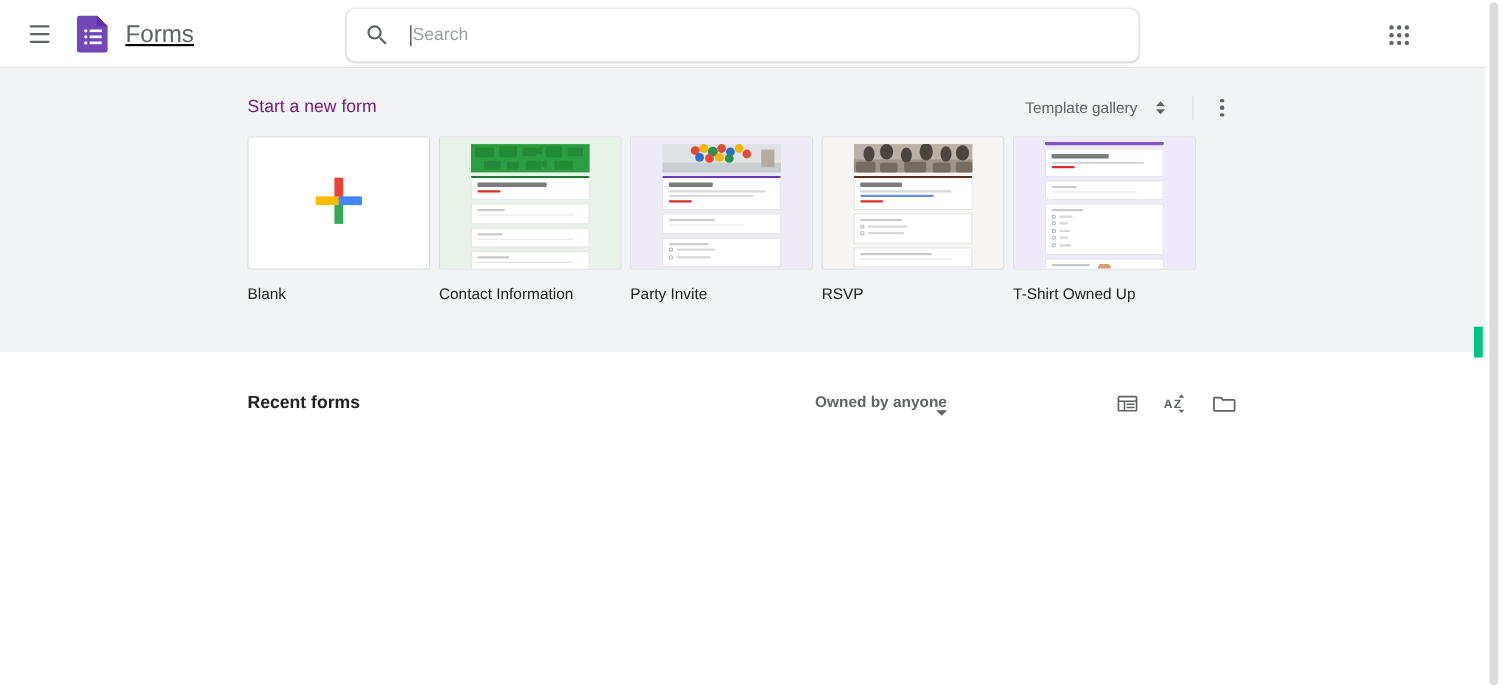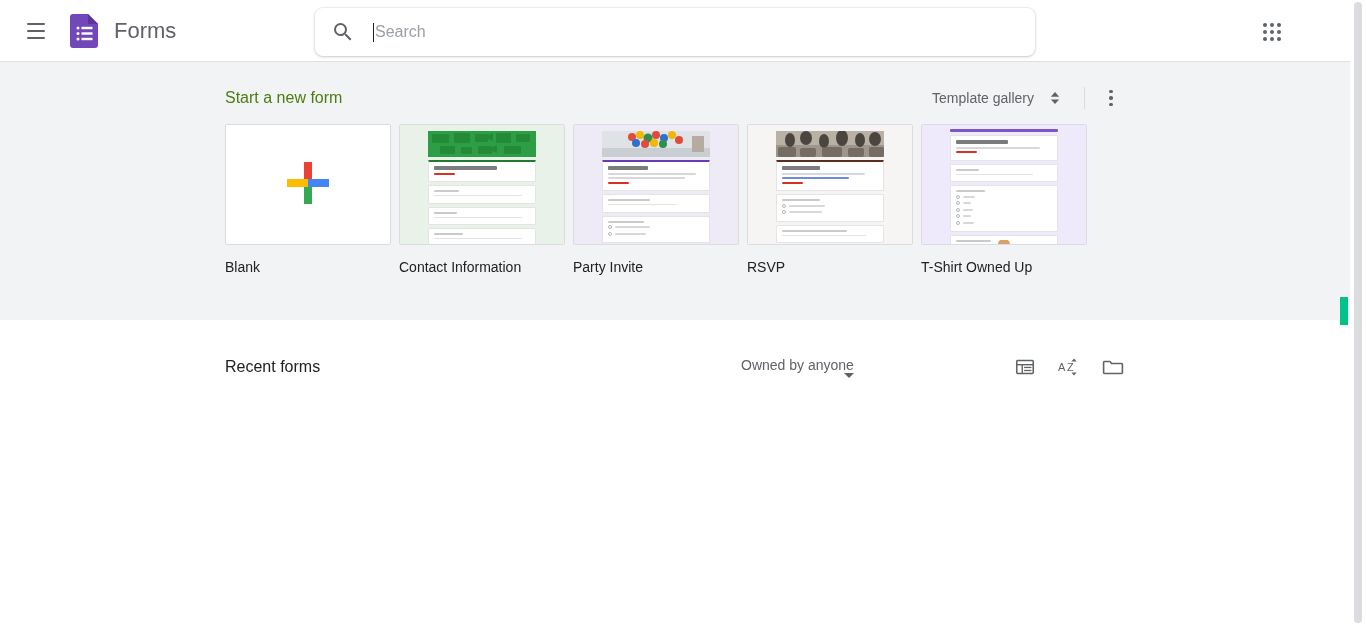--- a/index.html
+++ b/index.html
@@ -15,20 +15,21 @@
 
   
   .header {
     position: relative;
     height: 62px;
     width: 1350px;
     background: #ffffff;
     border-bottom: 1px solid #e0e0e0;
     display: flex;
     align-items: center;
+    text-decoration: underline;
   }
   .hamburger {
     width: 48px; height: 48px;
     margin-left: 12px;
     display: flex; flex-direction: column;
     align-items: center; justify-content: center;
     gap: 5px;
     cursor: pointer;
     border-radius: 50%;
   }
@@ -119,21 +120,21 @@
   }
   .band-inner { width: 900px; margin: 0 auto; position: relative; }
   .band-head {
     display: flex; align-items: center;
     justify-content: space-between;
     height: 52px;
     padding-top: 20px;
   }
   .band-title {
     font-size: 16px;
-    color: #4d7c0f;
+    color: #701a75;
     font-weight: 400;
   }
   .band-actions { display: flex; align-items: center; }
   .gallery-btn {
     display: flex; align-items: center;
     cursor: pointer;
     padding: 4px 4px 4px 8px;
     border-radius: 4px;
   }
   .gallery-label { font-size: 14px; color: #5f6368; }
@@ -211,20 +212,21 @@
   .radio {
     width: 4px; height: 4px; flex: none;
     border: 1px solid #b5b6b8; border-radius: 50%;
   }
 
   
   .recent {
     width: 1350px;
     background: #ffffff;
     height: 100px;
+    font-weight: bold;
   }
   .recent-inner {
     width: 900px; margin: 0 auto;
     display: flex; align-items: center;
     height: 76px;
     padding-top: 18px;
   }
   .recent-title {
     font-size: 16px; color: #202124;
     flex: none; width: 510px;

